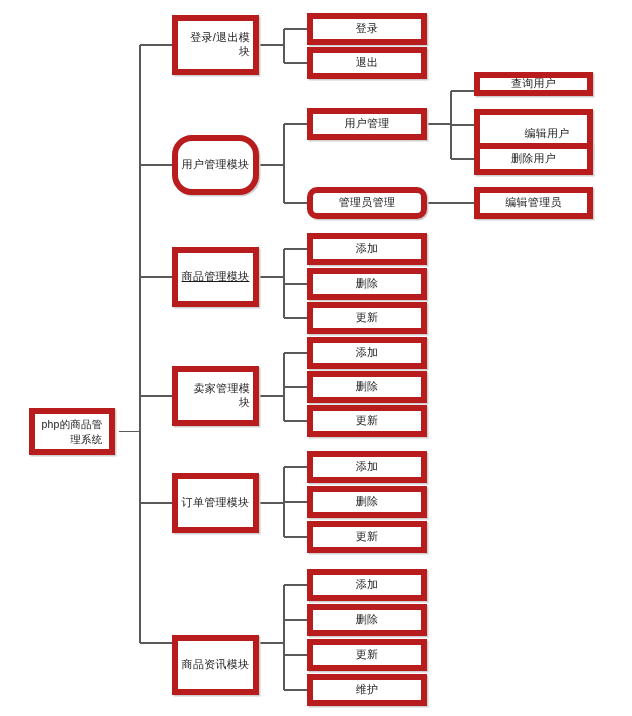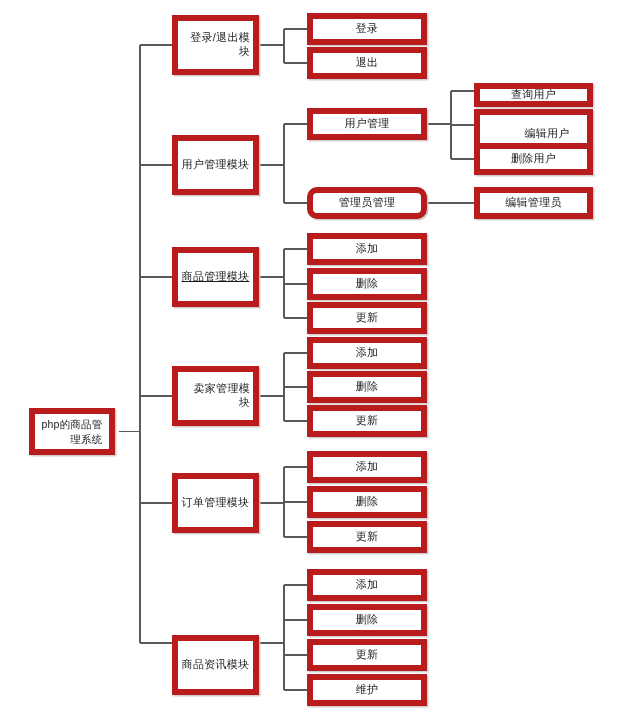--- a/index.html
+++ b/index.html
@@ -114,21 +114,21 @@
       </g>
   </svg>
 
   <div id="node-layer">
       <div class="node root" style="left: 29px; top: 408px; width: 86px; height: 47px;">
         <span>php的商品管<br>理系统</span>
       </div>
       <div class="node" style="left: 172px; top: 15px; width: 87px; height: 60px;">
         <span>登录/退出模块</span>
       </div>
-      <div class="node" style="left: 172px; top: 135px; width: 87px; height: 60px;">
+      <div class="node" style="left: 172px; top: 135px; width: 87px; height: 60px; border-radius: 20px;">
         <span>用户管理模块</span>
       </div>
       <div class="node" style="left: 172px; top: 247px; width: 87px; height: 60px; text-decoration: underline;">
         <span>商品管理模块</span>
       </div>
       <div class="node" style="left: 172px; top: 366px; width: 87px; height: 60px; padding-left: 6px;">
         <span>卖家管理模块</span>
       </div>
       <div class="node" style="left: 172px; top: 473px; width: 87px; height: 60px;">
         <span>订单管理模块</span>
@@ -180,21 +180,21 @@
       </div>
       <div class="node" style="left: 307px; top: 604px; width: 120px; height: 32px;">
         <span>删除</span>
       </div>
       <div class="node" style="left: 307px; top: 639px; width: 120px; height: 32px;">
         <span>更新</span>
       </div>
       <div class="node" style="left: 307px; top: 674px; width: 120px; height: 32px;">
         <span>维护</span>
       </div>
-      <div class="node" style="left: 474px; top: 83px; width: 119px; height: 24px;">
+      <div class="node" style="left: 474px; top: 72px; width: 119px; height: 24px;">
         <span>查询用户</span>
       </div>
       <div class="node" style="left: 474px; top: 109px; width: 119px; height: 49px; padding-left: 30px;">
         <span>编辑用户</span>
       </div>
       <div class="node" style="left: 474px; top: 143px; width: 119px; height: 32px;">
         <span>删除用户</span>
       </div>
       <div class="node" style="left: 474px; top: 187px; width: 119px; height: 32px;">
         <span>编辑管理员</span>

